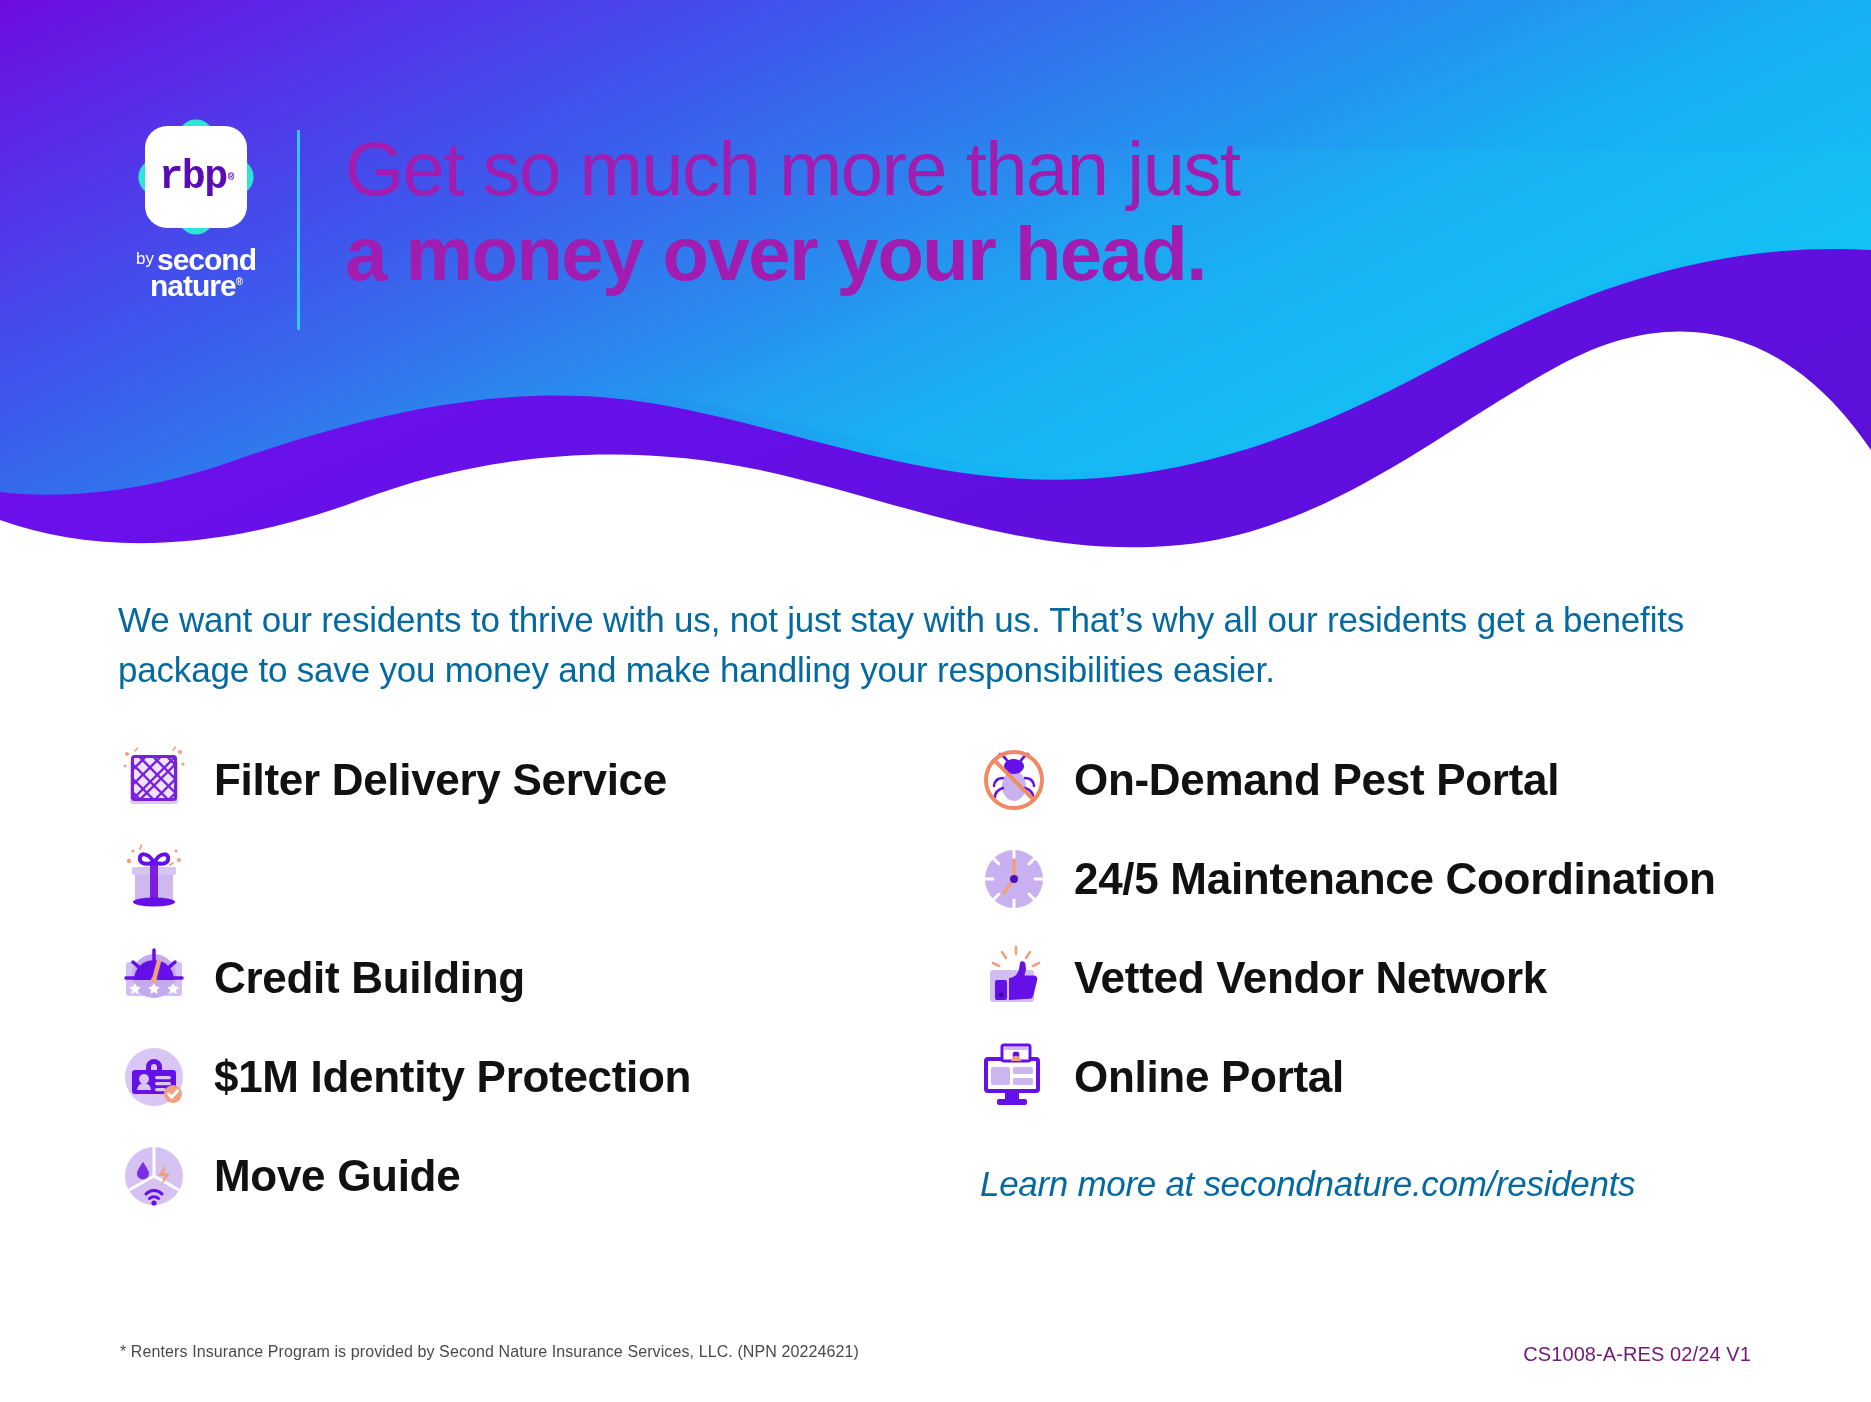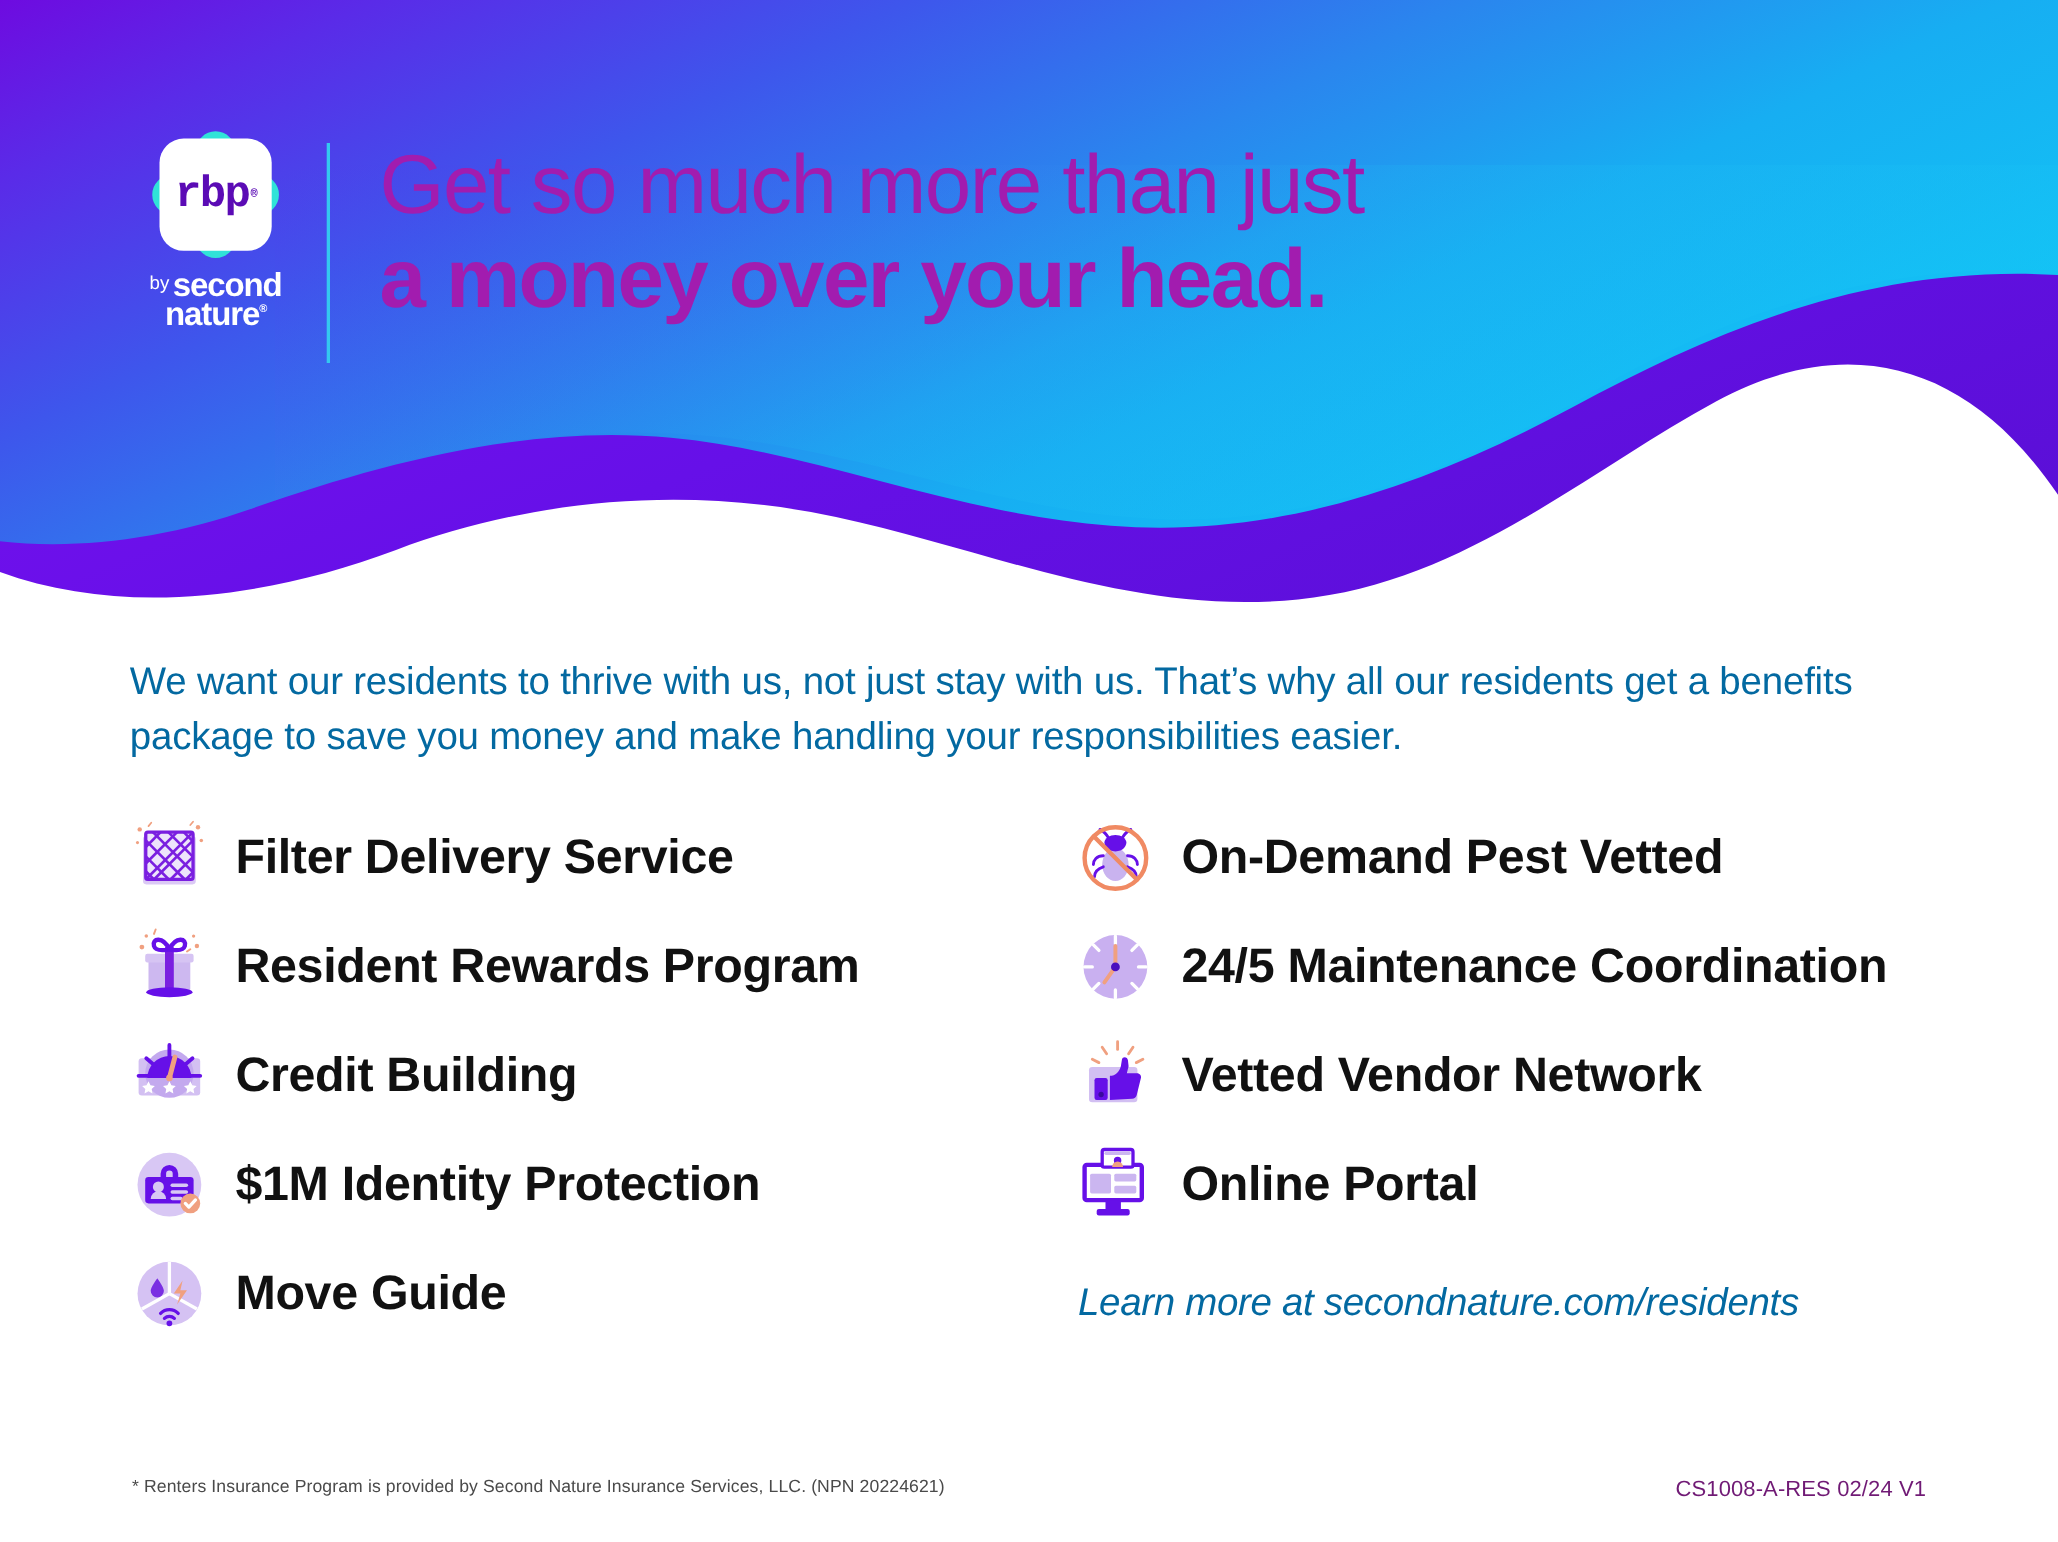--- a/index.html
+++ b/index.html
@@ -346,21 +346,20 @@
           <g fill="#F0A080">
             <circle cx="11" cy="18" r="2.2"></circle>
               <circle cx="61" cy="17" r="2"></circle>
             <circle cx="15" cy="8" r="1.6"></circle>
               <circle cx="58" cy="8" r="1.5"></circle>
             <path d="M22 6 l1.5 -4" stroke="#F0A080" stroke-width="1.8" stroke-linecap="round"></path>
             <path d="M52 22 l3 -2" stroke="#F0A080" stroke-width="1.8" stroke-linecap="round"></path>
           </g>
         </svg>
       </span>
-      <span class="benefit-label">Resident Rewards Program</span>
     </div>
 
     <div class="benefit-item">
       <span class="benefit-icon">
         <svg width="72" height="72" viewBox="0 0 72 72">
           <rect x="8" y="20" width="56" height="34" rx="3" fill="#D3C0F2"></rect>
           <circle cx="36" cy="34" r="22" fill="#C3A9EE"></circle>
           <path d="M16 38 A20 20 0 0 1 56 38 Z" fill="#6610E8"></path>
           <g stroke="#6610E8" stroke-width="3.5" stroke-linecap="round">
             <path d="M36 8 L36 20"></path>
@@ -435,21 +434,21 @@
             <path d="M47 34 C53 34 56 38 56 42"></path>
             <path d="M25 44 C19 46 17 50 17 53"></path>
             <path d="M47 44 C53 46 55 50 55 53"></path>
             <path d="M30 18 C27 13 24 11 22 10"></path>
             <path d="M42 18 C45 13 48 11 50 10"></path>
           </g>
           <circle cx="36" cy="36" r="28" fill="none" stroke="#F08A63" stroke-width="4"></circle>
           <path d="M16.5 16.5 L55.5 55.5" stroke="#F08A63" stroke-width="4" stroke-linecap="round"></path>
         </svg>
       </span>
-      <span class="benefit-label">On-Demand Pest Vetted</span>
+      <span class="benefit-label">On-Demand Pest Portal</span>
     </div>
 
     <div class="benefit-item">
       <span class="benefit-icon">
         <svg width="72" height="72" viewBox="0 0 72 72">
           <circle cx="36" cy="36" r="29" fill="#C9B0F0"></circle>
           <g stroke="#ffffff" stroke-width="3" stroke-linecap="round">
             <path d="M36 8 L36 15"></path>
               <path d="M36 57 L36 64"></path>
             <path d="M8 36 L15 36"></path>

